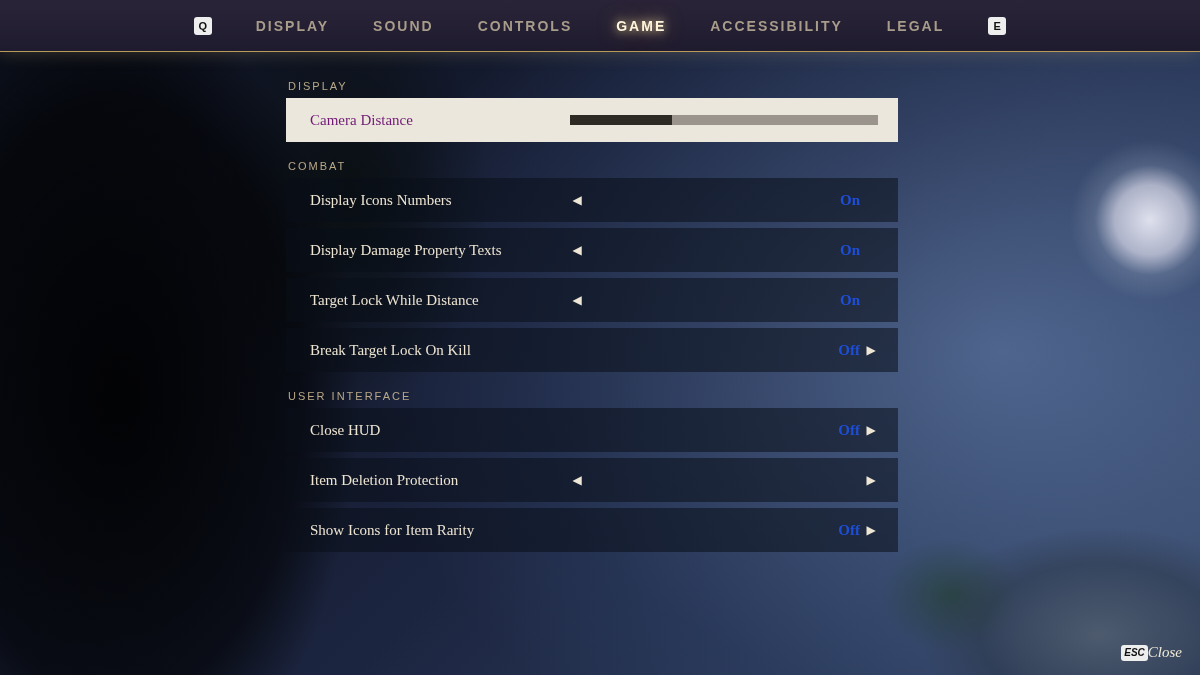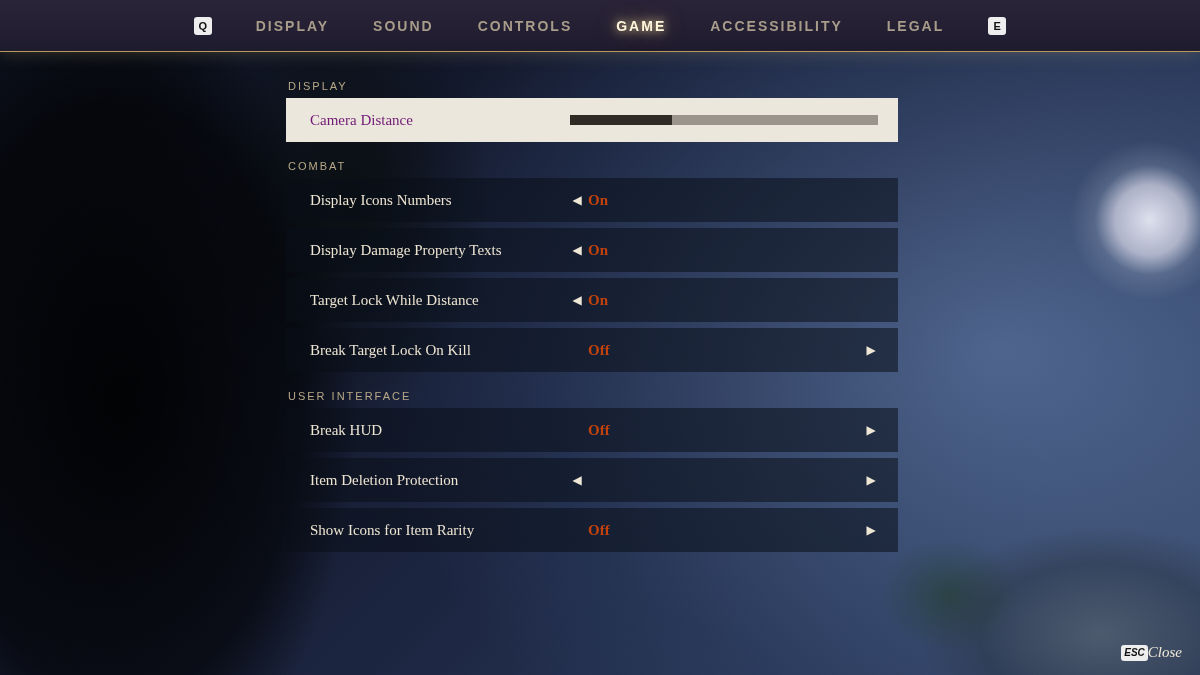--- a/index.html
+++ b/index.html
@@ -89,23 +89,23 @@
   .row .label {
     flex: 0 0 256px;
     font-size: 15px;
     color: #ede4d2;
   }
   .row .control {
     flex: 1;
     display:flex; align-items:center; justify-content:space-between;
   }
   .row .value {
-    flex:1; text-align:left;
+    flex:1; text-align:right;
     font-size: 15px; font-weight:600;
-    color:#c2410c;
+    color:#1d4ed8;
   }
   .arrow {
     width:22px; display:flex; justify-content:center;
     color:#efe7d6; font-size:12px;
     cursor:pointer;
   }
   .arrow.hidden { visibility:hidden; }
 
   .row.selected {
     background: #ece7dd;
@@ -193,21 +193,21 @@
     <div class="control">
       <span class="arrow hidden">◀</span>
       <span class="value">Off</span>
       <span class="arrow">▶</span>
     </div>
   </div>
 
   <div class="section-header">USER INTERFACE</div>
 
   <div class="row">
-    <div class="label">Break HUD</div>
+    <div class="label">Close HUD</div>
     <div class="control">
       <span class="arrow hidden">◀</span>
       <span class="value">Off</span>
       <span class="arrow">▶</span>
     </div>
   </div>
 
   <div class="row">
     <div class="label">Item Deletion Protection</div>
     <div class="control">

